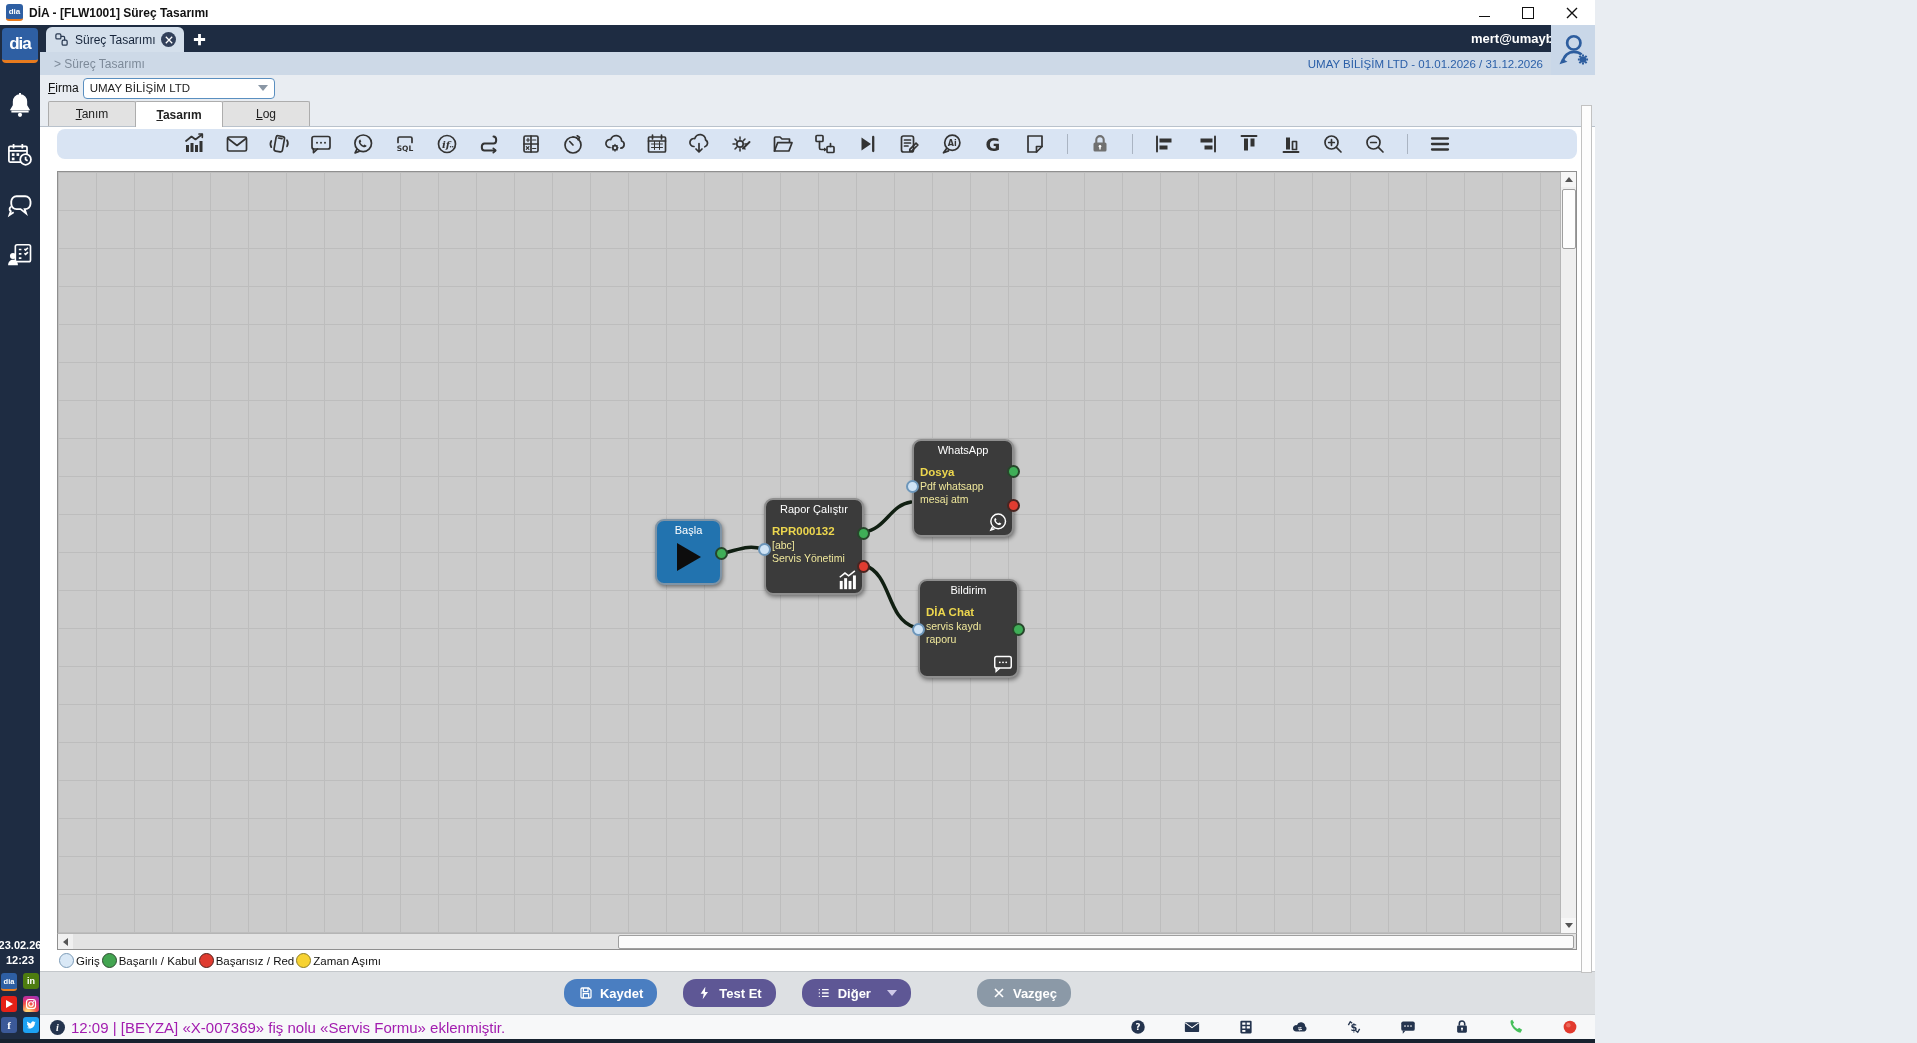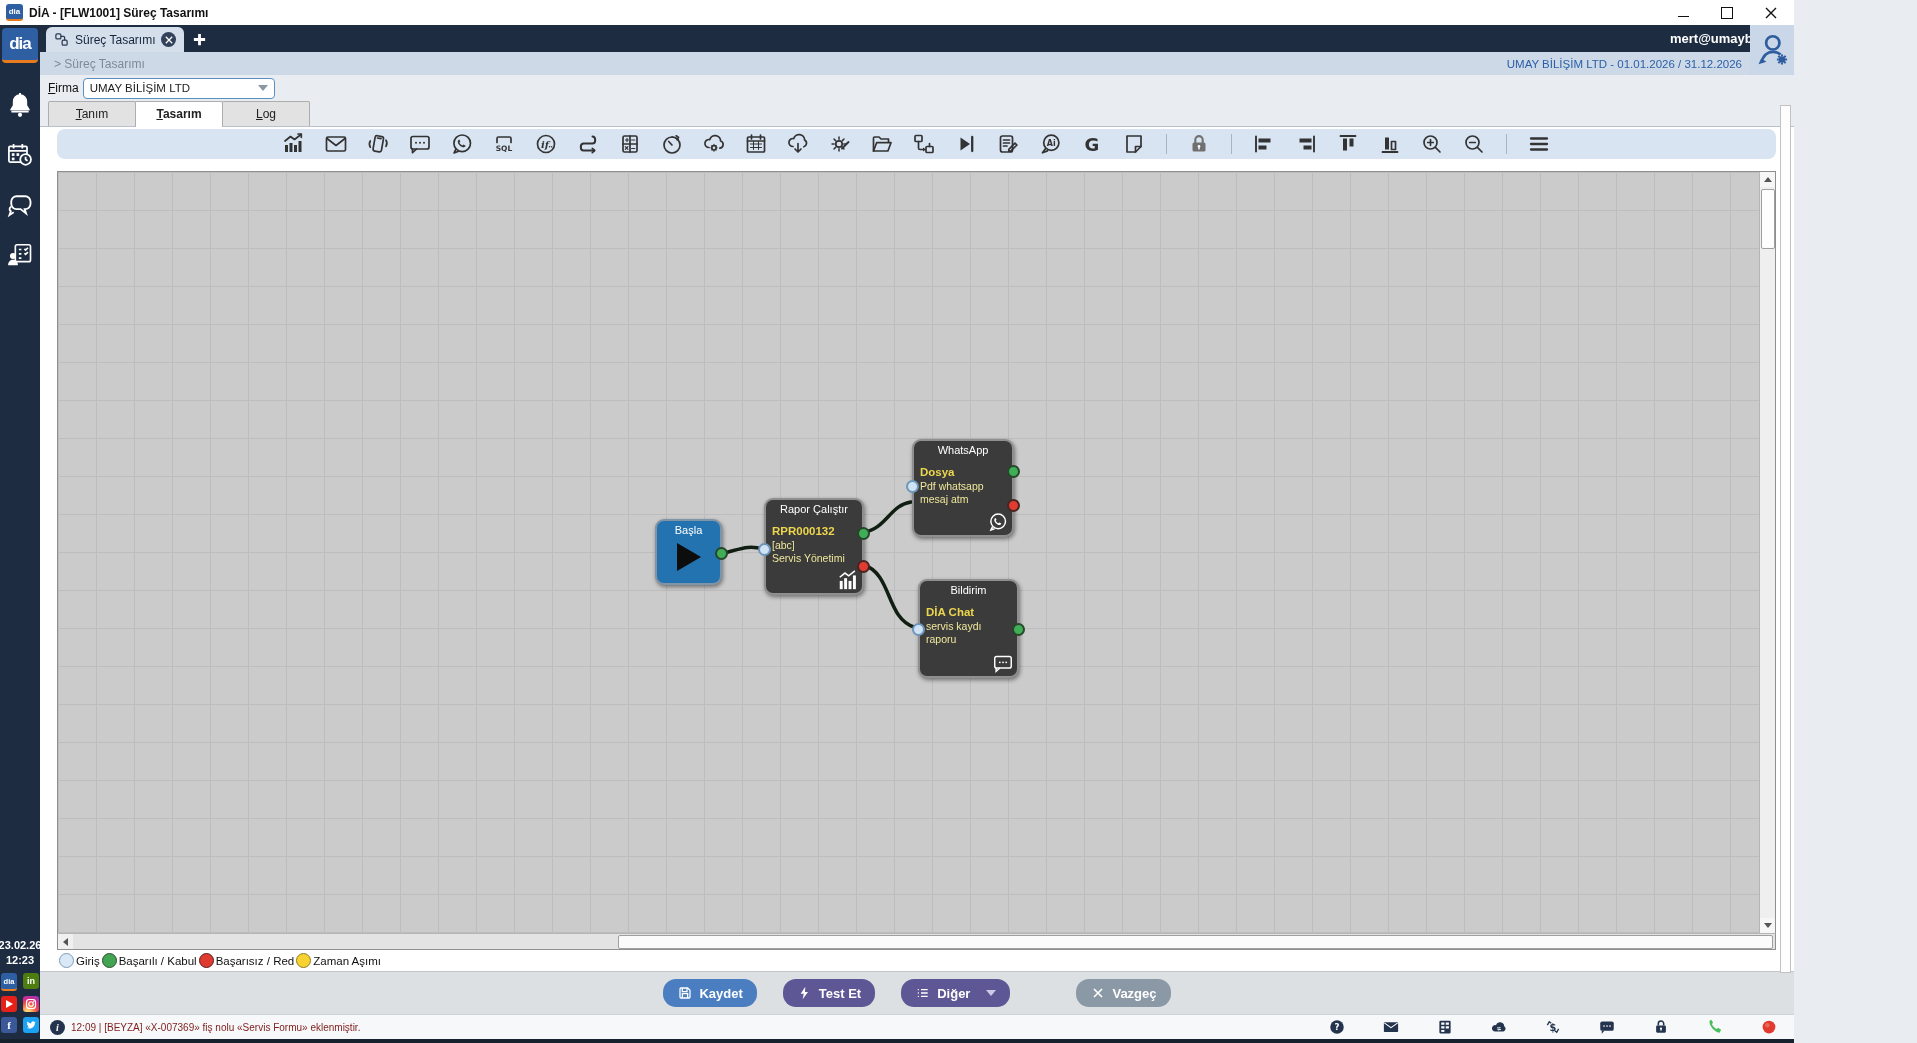--- a/index.html
+++ b/index.html
@@ -1,17 +1,17 @@
 <!DOCTYPE html>
 <html><head>
 <meta charset="utf-8">
 <style>
   html,body{margin:0;padding:0;}
   body{width:1917px;height:1043px;overflow:hidden;font-family:"Liberation Sans","DejaVu Sans",sans-serif;background:#e9edf2;position:relative;}
-  .screen{width:1794px;height:1043px;position:relative;display:flex;flex-direction:column;}
+  .screen{width:1595px;height:1043px;position:relative;display:flex;flex-direction:column;}
 
   
   .titlebar{height:25px;background:#ffffff;display:flex;align-items:center;padding:0 6px;flex:0 0 auto;}
   .dia-mini{width:17px;height:15px;background:#2e5fa3;color:#fff;font-size:8px;font-weight:bold;border-radius:3px;display:flex;align-items:center;justify-content:center;margin-right:6px;border-bottom:2px solid #e87b1e;}
   .wtitle{font-size:12px;color:#121212;font-weight:600;}
   .wincontrols{margin-left:auto;display:flex;align-items:center;gap:30px;padding-right:10px;}
   .wc{width:14px;height:14px;display:flex;align-items:center;justify-content:center;cursor:pointer;}
   .wc-min{width:11px;height:1px;background:#111;margin-top:8px;}
   .wc-max{width:10px;height:10px;border:1.4px solid #111;}
   .wc-close svg{width:12px;height:12px;}
@@ -38,21 +38,21 @@
   .tb-user{margin-left:auto;color:#fff;font-weight:bold;font-size:13px;padding-right:8px;align-self:center;}
   .avatar-wrap{width:44px;height:50px;background:#c9d7e8;position:absolute;right:0;top:0;z-index:5;display:flex;align-items:center;justify-content:center;}
   .breadband{height:23px;background:#cdd9e7;display:flex;align-items:center;font-size:12px;color:#7d8a99;padding-left:14px;flex:0 0 auto;}
   .license{margin-left:auto;color:#2a5fa8;font-size:11.5px;margin-right:52px;}
 
   
   .firma-row{height:26px;display:flex;align-items:center;padding-left:8px;flex:0 0 auto;background:#e9edf2;}
   .firma-label{font-size:12px;color:#111;margin-right:4px;}
   .firma-select{width:178px;height:19px;background:#fff;border:1.5px solid #5a8fc0;border-radius:4px;display:flex;align-items:center;padding:0 6px;font-size:11.5px;color:#222;cursor:pointer;}
   .sel-caret{margin-left:auto;width:0;height:0;border-left:5px solid transparent;border-right:5px solid transparent;border-top:6px solid #8a97a5;}
-  .tabs-row{height:25px;display:flex;align-items:center;padding-left:8px;flex:0 0 auto;background:#e9edf2;}
+  .tabs-row{height:25px;display:flex;align-items:flex-start;padding-left:8px;flex:0 0 auto;background:#e9edf2;}
   .ftab{width:86px;height:24px;background:#e2e2e2;border:1px solid #adadad;border-bottom:none;display:flex;align-items:center;justify-content:center;font-size:12px;color:#222;cursor:pointer;border-radius:2px 2px 0 0;margin-right:-1px;}
   .ftab.active{background:#fff;height:25px;z-index:2;position:relative;font-weight:bold;}
 
   
   .panel{flex:1;background:#fff;border-top:1px solid #b9c2cc;display:flex;flex-direction:column;min-height:0;padding:0 18px 0 17px;}
   .design-toolbar{height:30px;margin:2px 0 12px 0;background:#d9e4f3;border-radius:8px;display:flex;align-items:center;justify-content:center;gap:18px;flex:0 0 auto;}
   .tbico{width:24px;height:24px;cursor:pointer;display:flex;align-items:center;justify-content:center;}
   .tbsep{width:1px;height:20px;background:#aab4c2;margin:0 2px;}
 
   .canvas-outer{flex:1;display:flex;min-height:0;border:1px solid #8f8f8f;border-bottom:none;}
@@ -88,21 +88,21 @@
   
   .actions{height:42px;background:#dde0e3;border-top:1px solid #c3c7cb;display:flex;align-items:center;justify-content:center;gap:26px;flex:0 0 auto;}
   .abtn{height:28px;border-radius:13px;color:#fff;font-weight:bold;font-size:13px;display:flex;align-items:center;padding:0 14px;gap:6px;cursor:pointer;border:none;}
   .abtn svg{width:16px;height:16px;}
   .abtn .caret{width:0;height:0;border-left:5px solid transparent;border-right:5px solid transparent;border-top:6px solid #cfc9e8;margin-left:10px;}
   .abtn.spaced{margin-left:40px;}
 
   
   .statusbar{height:24px;background:#f7f8f9;border-top:1px solid #cfd3d7;display:flex;align-items:center;padding:0 10px;flex:0 0 auto;}
   .info-dot{width:15px;height:15px;border-radius:50%;background:#24344e;color:#fff;font-size:10px;font-weight:bold;font-family:"Liberation Serif",serif;display:flex;align-items:center;justify-content:center;margin-right:6px;font-style:italic;}
-  .status-msg{font-size:10px;color:#7f1d1d;}
+  .status-msg{font-size:15px;color:#a21caf;}
   .status-icons{margin-left:auto;display:flex;align-items:center;gap:36px;padding-right:6px;}
   .stico{width:18px;height:18px;cursor:pointer;}
 
   .bottom-strip{height:4px;background:#17222f;flex:0 0 auto;}
   .outer-vscroll{position:absolute;right:3px;top:105px;bottom:70px;width:9px;background:#fdfdfd;border:1px solid #c2c2c2;z-index:4;}
   u{text-decoration:underline;}
 </style>
 </head>
 <body>
 

